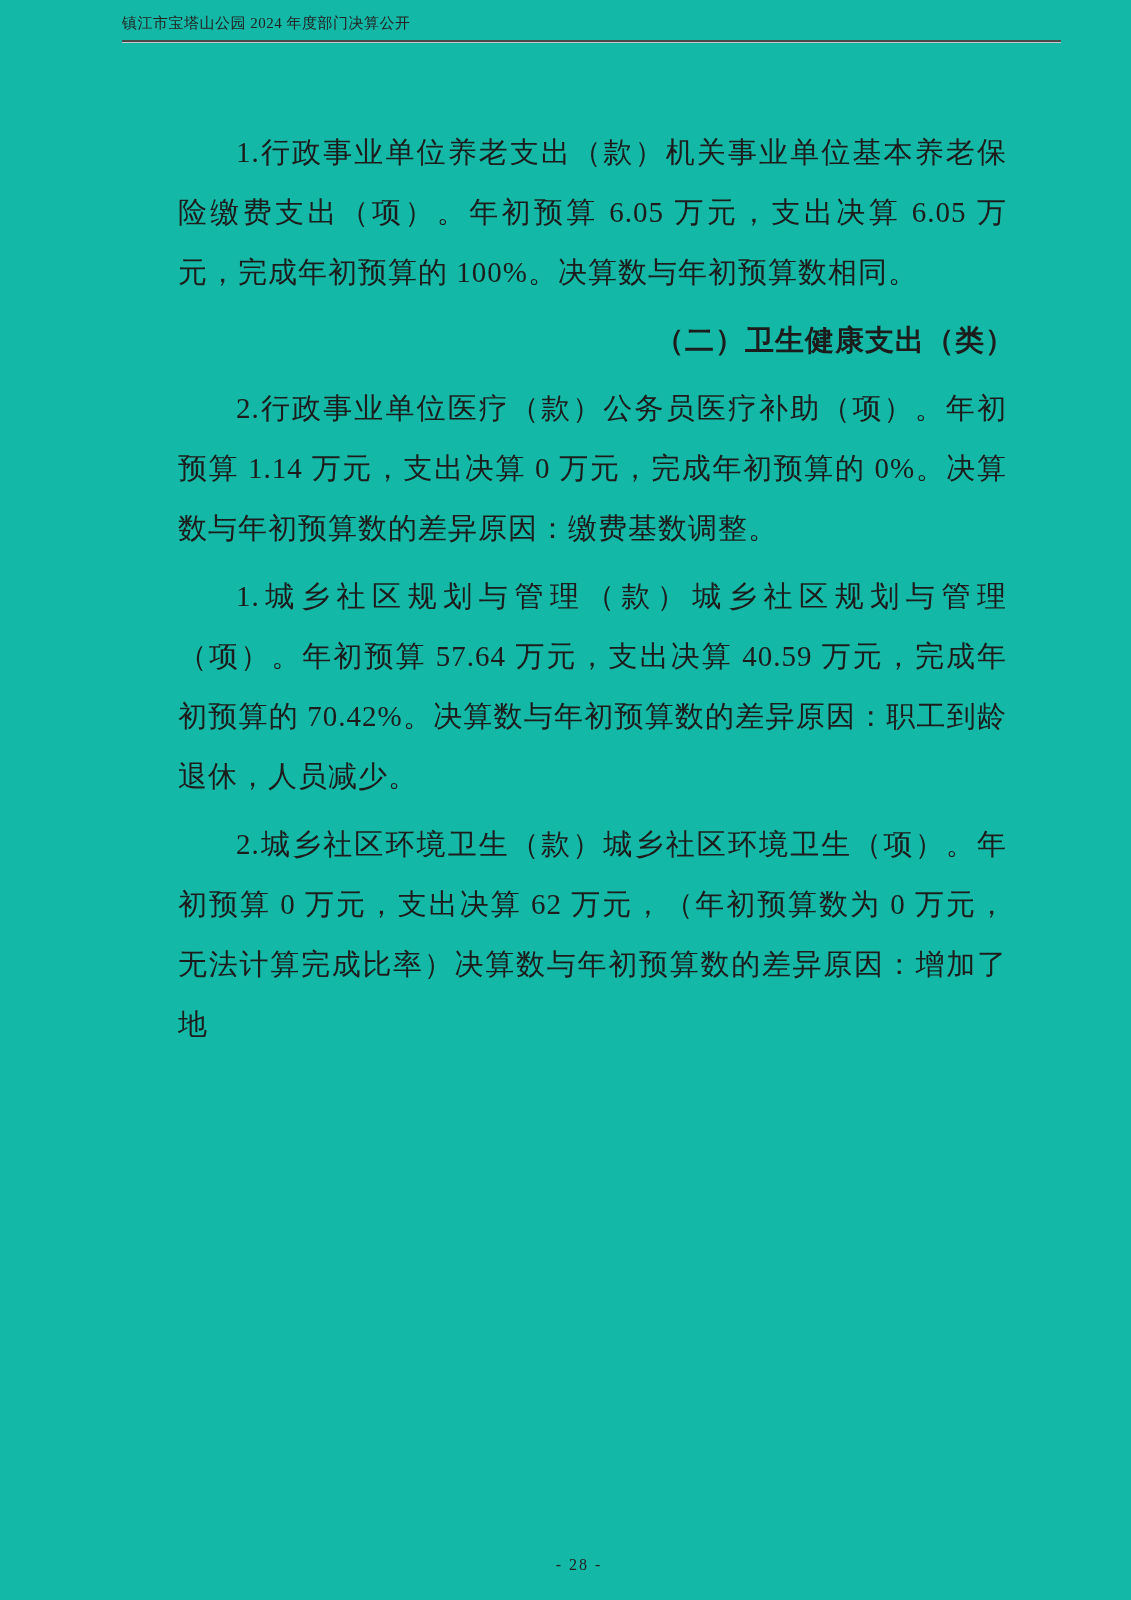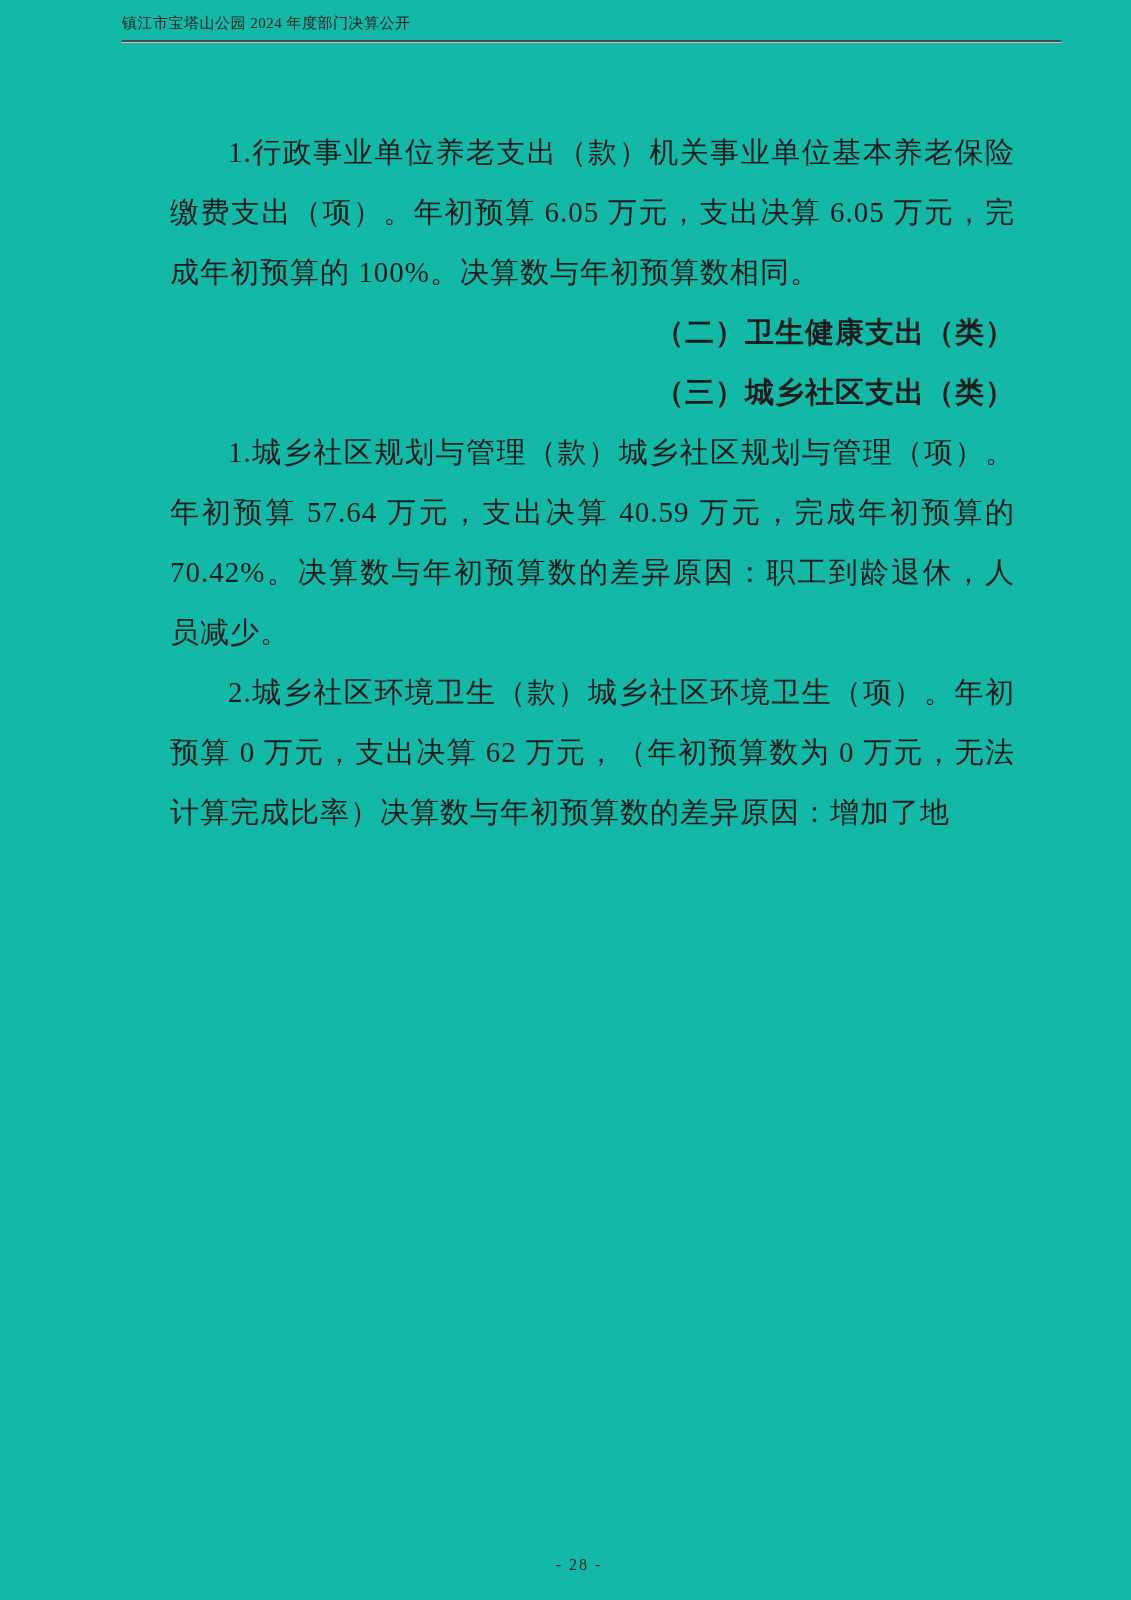--- a/index.html
+++ b/index.html
@@ -31,21 +31,21 @@
   }
   .doc-body {
     margin: 80px 143px 0 143px;
     font-size: 29px;
     line-height: 60px;
     text-align: justify;
     text-justify: inter-character;
     letter-spacing: 1px;
   }
   .doc-body .para {
-    margin: 0;
+    margin: 8px;
     text-indent: 2em;
   }
   .doc-body .heading {
     margin: 0;
     text-indent: 2em;
     font-weight: 700;
     font-family: "Liberation Sans", "DejaVu Sans", sans-serif;
     text-align: right;
   }
   .page-footer {
@@ -66,21 +66,21 @@
 <div class="page">
 
   <header class="page-header">
     <span class="header-title">镇江市宝塔山公园 2024 年度部门决算公开</span>
   </header>
 
   <main class="doc-body">
 
   <div class="para">1.行政事业单位养老支出（款）机关事业单位基本养老保险缴费支出（项）。年初预算 6.05 万元，支出决算 6.05 万元，完成年初预算的 100%。决算数与年初预算数相同。</div>
       <div class="heading">（二）卫生健康支出（类）</div>
-      <div class="heading">（三）城乡社区支出（类）</div>
+      <div class="para">2.行政事业单位医疗（款）公务员医疗补助（项）。年初预算 1.14 万元，支出决算 0 万元，完成年初预算的 0%。决算数与年初预算数的差异原因：缴费基数调整。</div>
       <div class="para">1.城乡社区规划与管理（款）城乡社区规划与管理（项）。年初预算 57.64 万元，支出决算 40.59 万元，完成年初预算的 70.42%。决算数与年初预算数的差异原因：职工到龄退休，人员减少。</div>
       <div class="para">2.城乡社区环境卫生（款）城乡社区环境卫生（项）。年初预算 0 万元，支出决算 62 万元，（年初预算数为 0 万元，无法计算完成比率）决算数与年初预算数的差异原因：增加了地</div>
     </main>
 
   <footer class="page-footer">
     <span>- 28 -</span>
   </footer>
 
 </div>
 

